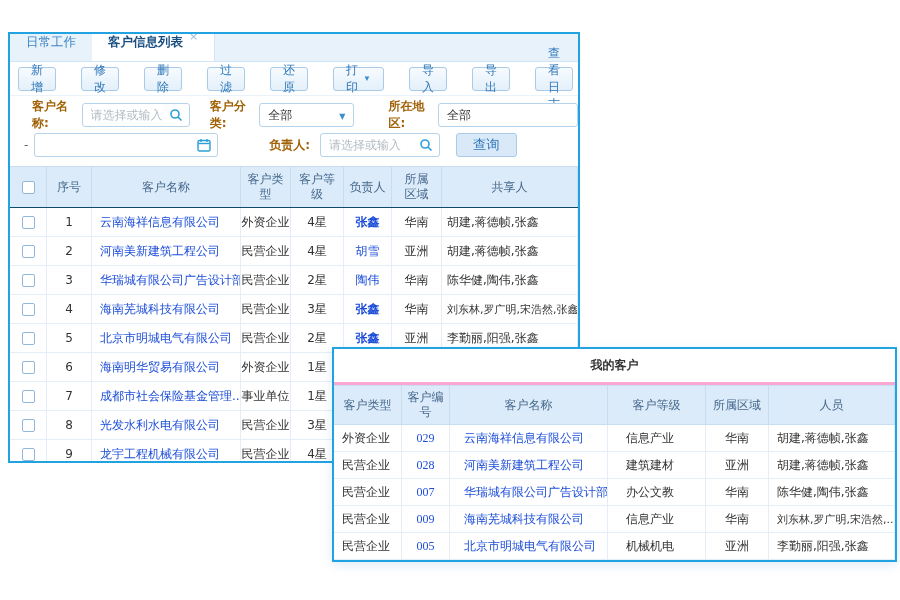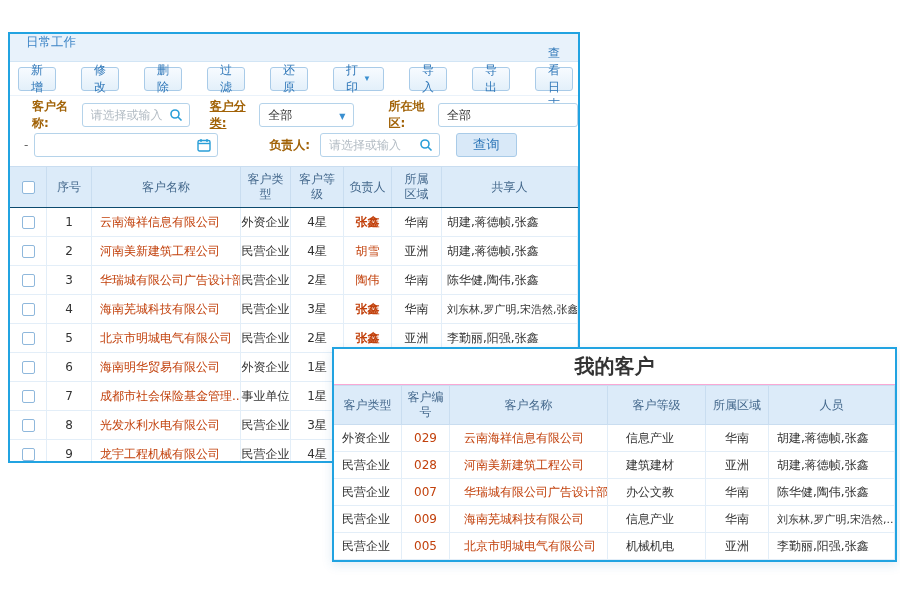--- a/index.html
+++ b/index.html
@@ -41,53 +41,57 @@
           border-radius:3px; color:#2f77b8; cursor:pointer; display:flex; align-items:center; }
 
   
   .trow { display:flex; }
   .c { display:flex; align-items:center; justify-content:center; border-right:1px solid #e3eef8;
        overflow:hidden; white-space:nowrap; }
   .c.left { justify-content:flex-start; }
   .hdr { background:#dcebf9; border-top:1px solid #c9ddf0; }
   .hdr .c { color:#44688c; border-right:1px solid #c9ddf0; white-space:normal;
             text-align:center; line-height:1.25; }
-  .link { color:#c2410c; cursor:pointer; }
+  .link { color:#1d4ed8; cursor:pointer; }
   .cb { appearance:none; -webkit-appearance:none; width:13px; height:13px; background:#fff;
         border:1px solid #8fb8dc; border-radius:2px; cursor:pointer; }
 
   
   .mt .trow { height:29px; border-bottom:1px solid #e3eef8; }
   .mt .trow.hdr { height:42px; border-bottom:1px solid #0c4a6e; }
   .cchk{width:37px;} .cno{width:45px;} .cname{width:149px; padding-left:8px;}
   .ctype{width:50px; padding:0 1px;} .clevel{width:53px; padding:0 4px;}
   .cowner{width:48px;} .cregion{width:50px; padding:0 8px;} .cshared{flex:1; padding-left:5px;}
 
   
   .mytitle { height:36px; display:flex; align-items:center; justify-content:center;
-             font-size:20px; font-weight:bold; color:#333; border-bottom:1px solid #f9a8d4; }
+             font-size:12px; font-weight:bold; color:#333; border-bottom:3px solid #f9a8d4; }
   .yt .trow { height:27px; border-bottom:1px solid #e3eef8; }
   .yt .trow.hdr { height:40px; border-bottom:1px solid #c9ddf0; }
-  .y-type{width:68px; padding-left:8px;} .y-code{width:48px; padding:0 5px;}
+  .y-type{width:68px; padding-left:8px;} .y-code{width:48px; padding:0 5px;font-family:Liberation Serif, serif;}
   .y-name{width:158px; padding-left:14px;} .y-ind{width:98px; padding-left:18px;}
   .y-reg{width:63px;} .y-people{flex:1; padding-left:8px;}
   .yt .hdr .y-type{justify-content:center; padding-left:0;}
   .yt .hdr .y-name{justify-content:center; padding-left:0;}
   .yt .hdr .y-ind{justify-content:center; padding-left:0;}
 
   svg { display:block; }
 </style>
 </head>
 <body>
 
 <div id="main-panel" class="panel">
 
   <div class="tabbar">
     <div class="tab">
       <span>日常工作</span>
+    </div>
+    <div class="tab active">
+      <span>客户信息列表</span>
+      <span class="x">×</span>
     </div>
   </div>
 
   <div class="toolbar">
     <button class="btn">新增</button>
     <button class="btn">修改</button>
     <button class="btn">删除</button>
     <button class="btn">过滤</button>
     <button class="btn">还原</button>
     <button class="btn">
@@ -104,21 +108,21 @@
       <span class="flabel" style="width:64px;">客户名称:</span>
       <span class="fld" style="width:138px;margin-left:4px;">
         <input placeholder="请选择或输入" style="">
         <span class="icn">
           <svg width="14" height="14" viewBox="0 0 14 14">
               <circle cx="6" cy="6" r="4" fill="none" stroke="#2a9fd8" stroke-width="1.6"></circle>
               <line x1="9" y1="9" x2="12.5" y2="12.5" stroke="#2a9fd8" stroke-width="1.6"></line>
             </svg>
         </span>
       </span>
-      <span class="flabel" style="margin-left:20px;width:64px;text-decoration:underline;">客户分类:</span>
+      <span class="flabel" style="margin-left:20px;width:64px;">客户分类:</span>
       <span class="fld" style="width:120px;margin-left:4px;">
         <span class="selval">全部</span>
         <span class="selcaret">▼</span>
       </span>
       <span class="flabel" style="margin-left:34px;width:64px;">所在地区:</span>
       <span class="fld" style="width:140px;margin-left:4px;flex-shrink:0;">
         <span class="selval">全部</span>
       </span>
     </div>
     <div class="frow" style="padding-left:14px;">

